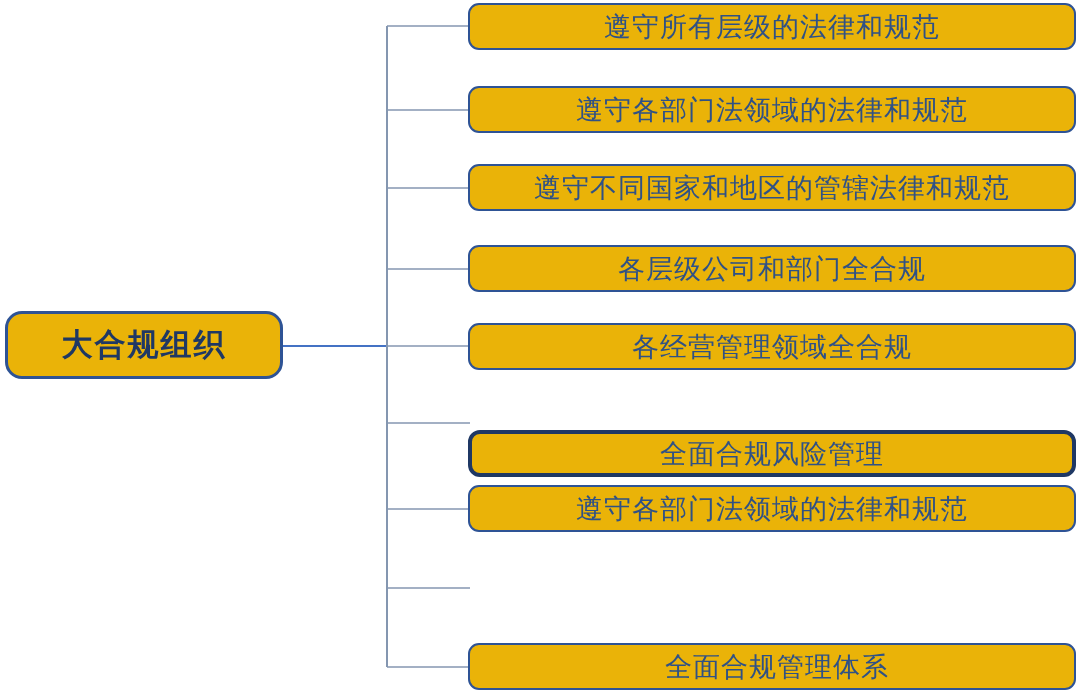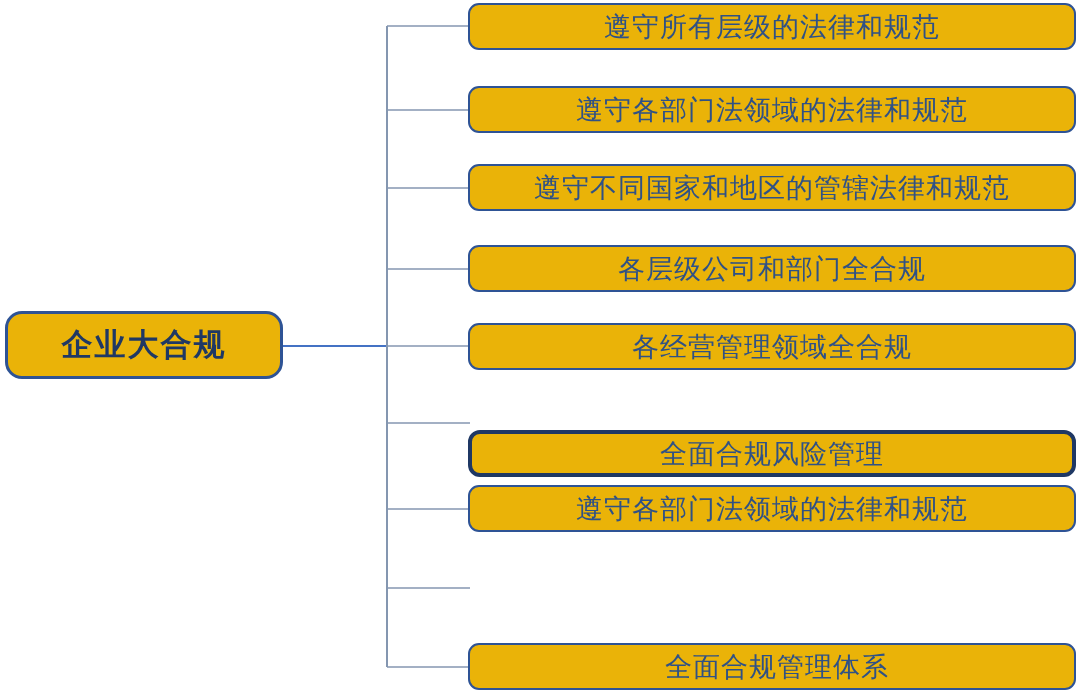--- a/index.html
+++ b/index.html
@@ -87,21 +87,21 @@
     <line x1="387" y1="188" x2="470" y2="188" stroke="#8496B0" stroke-width="1.6"></line>
     <line x1="387" y1="269" x2="470" y2="269" stroke="#8496B0" stroke-width="1.6"></line>
     <line x1="387" y1="346" x2="470" y2="346" stroke="#8496B0" stroke-width="1.6"></line>
     <line x1="387" y1="423" x2="470" y2="423" stroke="#8496B0" stroke-width="1.6"></line>
     <line x1="387" y1="509" x2="470" y2="509" stroke="#8496B0" stroke-width="1.6"></line>
     <line x1="387" y1="588" x2="470" y2="588" stroke="#8496B0" stroke-width="1.6"></line>
     <line x1="387" y1="667" x2="470" y2="667" stroke="#8496B0" stroke-width="1.6"></line>
   </svg>
 
   <div class="node root">
-    <span>企业大合规</span>
+    <span>大合规组织</span>
   </div>
 
   <div class="node child n1">
     <span>遵守所有层级的法律和规范</span>
   </div>
 
   <div class="node child n2">
     <span>遵守各部门法领域的法律和规范</span>
   </div>
 

